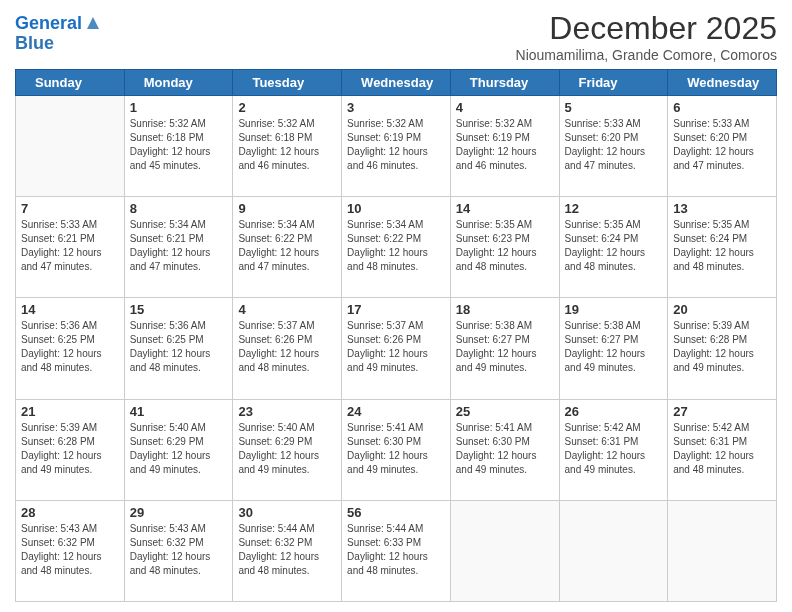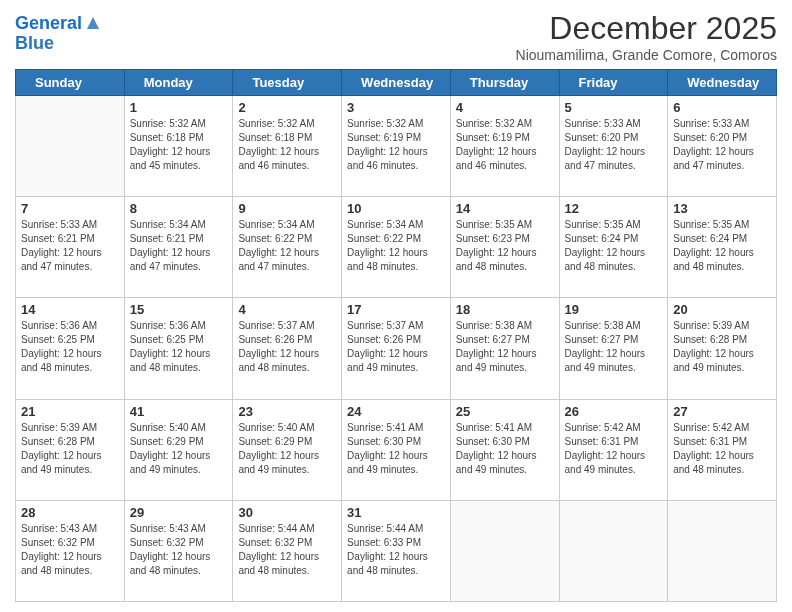--- a/index.html
+++ b/index.html
@@ -346,21 +346,21 @@
 and 48 minutes.</div>
           </td>
           <td>
             <span class="day-number">30</span>
             <div class="day-info" style="white-space: pre-line;">Sunrise: 5:44 AM
 Sunset: 6:32 PM
 Daylight: 12 hours
 and 48 minutes.</div>
           </td>
           <td>
-            <span class="day-number">31</span>
+            <span class="day-number">56</span>
             <div class="day-info" style="white-space: pre-line;">Sunrise: 5:44 AM
 Sunset: 6:33 PM
 Daylight: 12 hours
 and 48 minutes.</div>
           </td>
           <td class="empty-cell"></td>
           <td class="empty-cell"></td>
           <td class="empty-cell"></td>
         </tr>
       </tbody>

